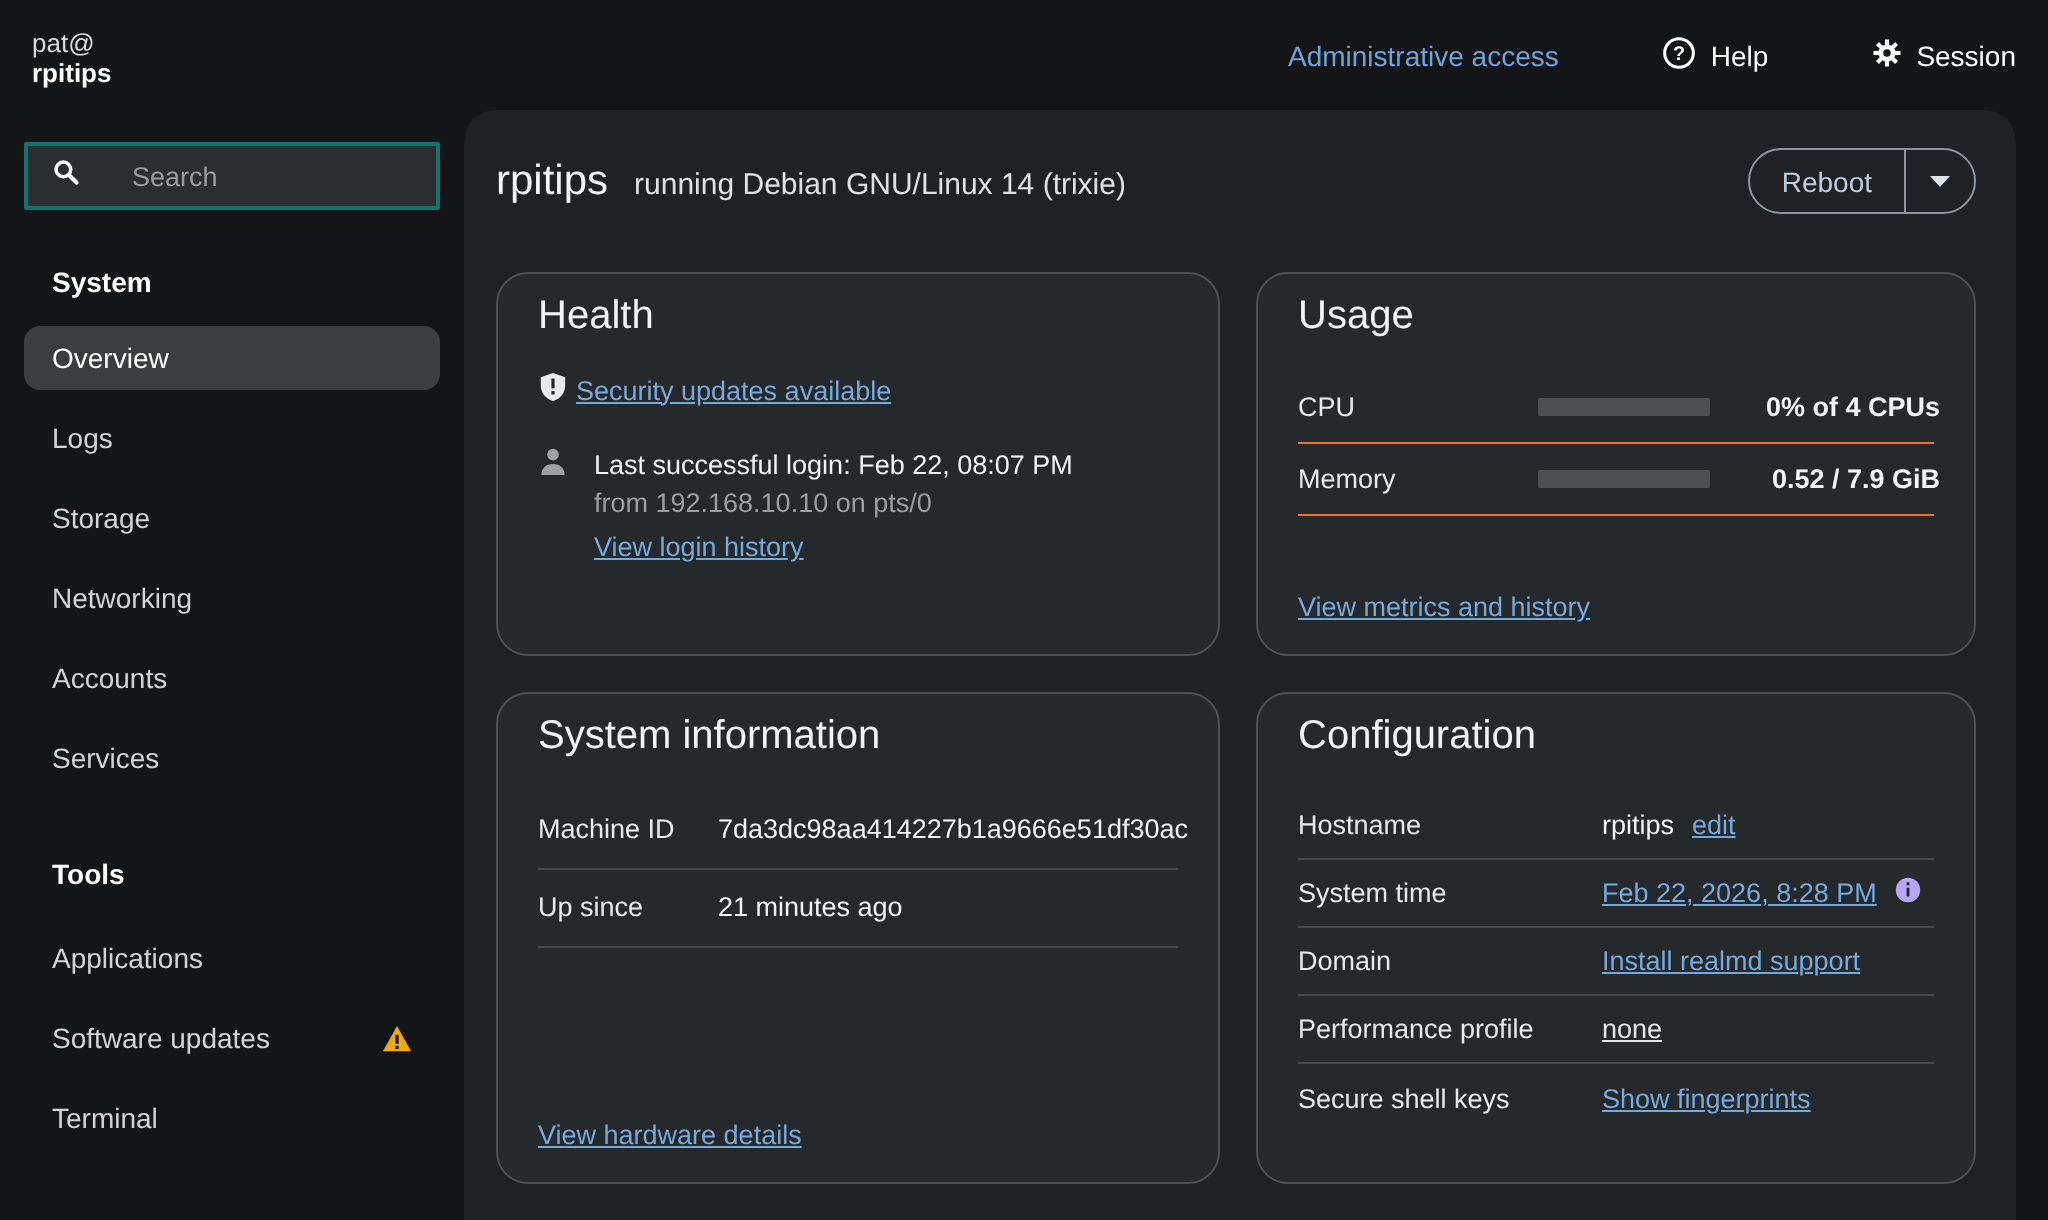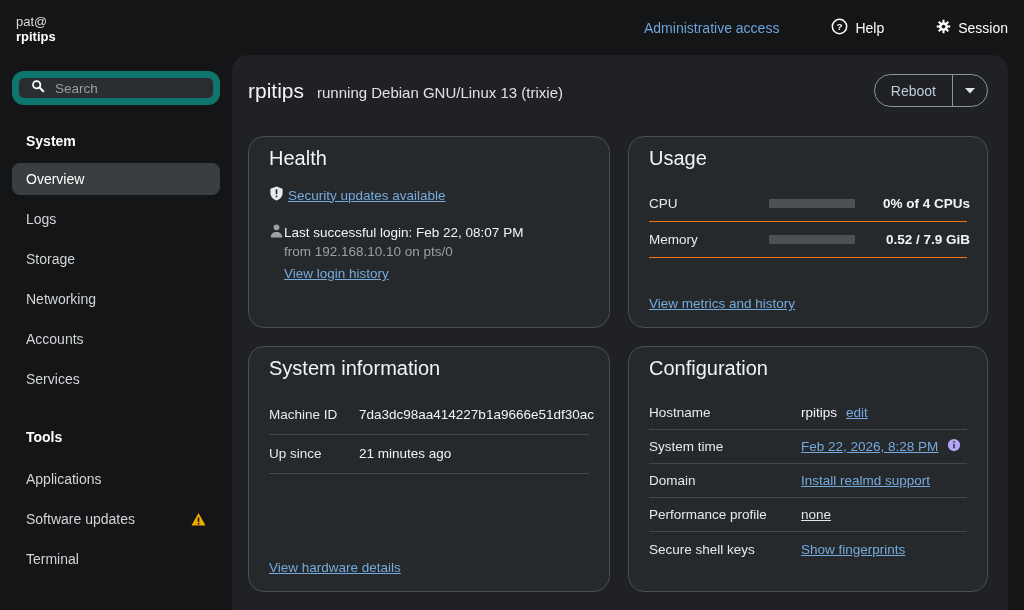--- a/index.html
+++ b/index.html
@@ -24,22 +24,22 @@
   .masthead-right { display:flex; align-items:center; gap:52px; font-size:14px; }
   .mast-item { display:flex; align-items:center; gap:7px; color:#ffffff; cursor:pointer; }
   .admin-link { color:#6ea3dc; text-decoration:none; }
 
   
   .sidebar {
     position:absolute; top:55px; left:0; width:232px; bottom:0;
     background:#131517; padding:16px 12px 0 12px;
   }
   .search-wrap {
-    display:flex; align-items:center; gap:10px;
-    height:34px; border:7px solid #0f766e; border-radius:12px;
+    display:flex; align-items:center; gap:26px;
+    height:34px; border:2px solid #0f766e; border-radius:1px;
     background:#2b2e31; padding:0 10px 0 12px;
   }
   .search-wrap input {
     background:transparent; border:none; outline:none;
     color:#c8c8ca; font-size:13.5px; width:140px;
     font-family:"Liberation Sans","DejaVu Sans",sans-serif;
   }
   .search-wrap input::placeholder { color:#9a9da0; }
   .nav-group-label { font-size:14px; font-weight:bold; color:#ffffff; padding:0 14px; }
   .lbl-system { margin-top:28px; }
@@ -78,21 +78,21 @@
   }
   .card {
     background:#26292c; border:1px solid #4c4f52; border-radius:16px;
     padding:4px 20px; position:relative;
   }
   .card-title { font-size:20px; font-weight:500; color:#f2f3f4; margin:6px 0 16px 0; }
   .card-bottom-link { position:absolute; left:20px; bottom:16px; font-size:13.5px; }
 
   
   .health-row { display:flex; align-items:center; gap:4px; font-size:13.5px; margin-top:6px; }
-  .login-block { display:flex; margin-top:19px; font-size:13.5px; }
+  .login-block { display:flex; gap:13px; margin-top:19px; font-size:13.5px; }
   .login-lines { line-height:19px; }
   .login-primary { color:#f2f3f4; }
   .login-secondary { color:#9c9fa2; }
   .login-link { display:inline-block; margin-top:3px; }
 
   
   .usage-row {
     display:flex; align-items:center; height:36px;
     border-bottom:1px solid #f97316; font-size:13.5px;
   }
@@ -186,21 +186,21 @@
         </span>
     </li>
     <li class="nav-item">Terminal</li>
   </ul>
 </nav>
 
 <main class="content">
   <div class="content-header">
     <div class="title-line">
       <span class="host-title">rpitips</span>
-      <span class="host-sub">running Debian GNU/Linux 13 (trixie)</span>
+      <span class="host-sub">running Debian GNU/Linux 14 (trixie)</span>
     </div>
     <div class="reboot-split">
       <span class="reboot-main">Reboot</span>
       <span class="reboot-divider"></span>
       <span class="reboot-caret">
           <svg viewBox="0 0 10 6" width="10" height="6">
             <polygon points="0,0 10,0 5,5.5" fill="#dbe3ec"></polygon>
           </svg>
         </span>
     </div>

